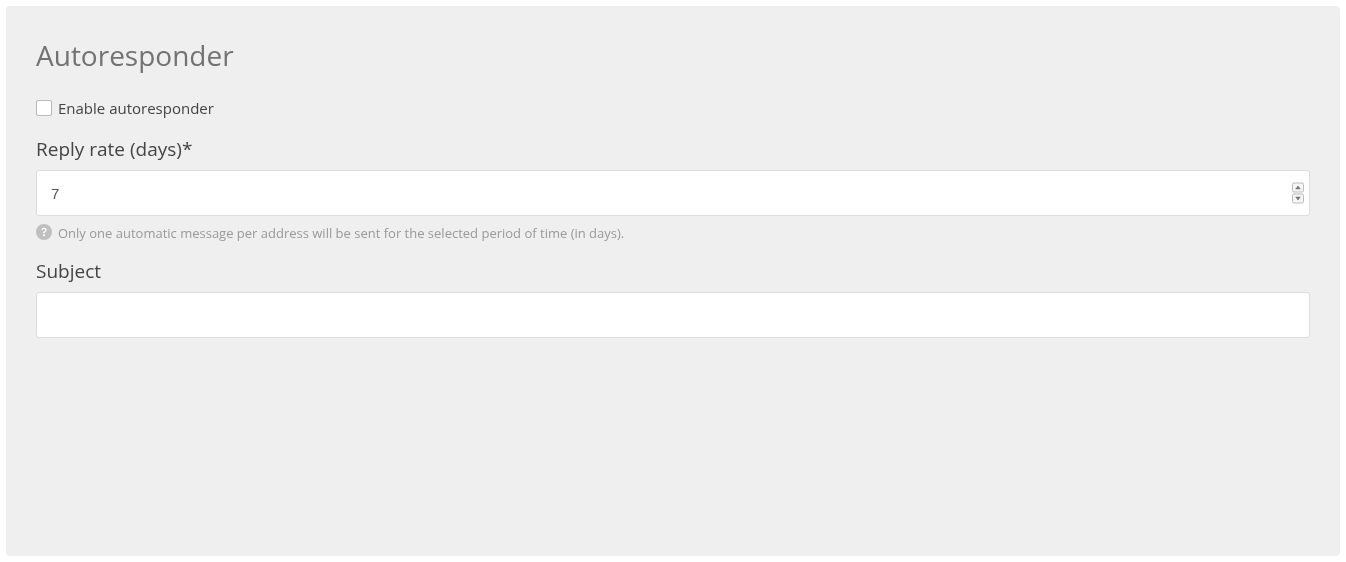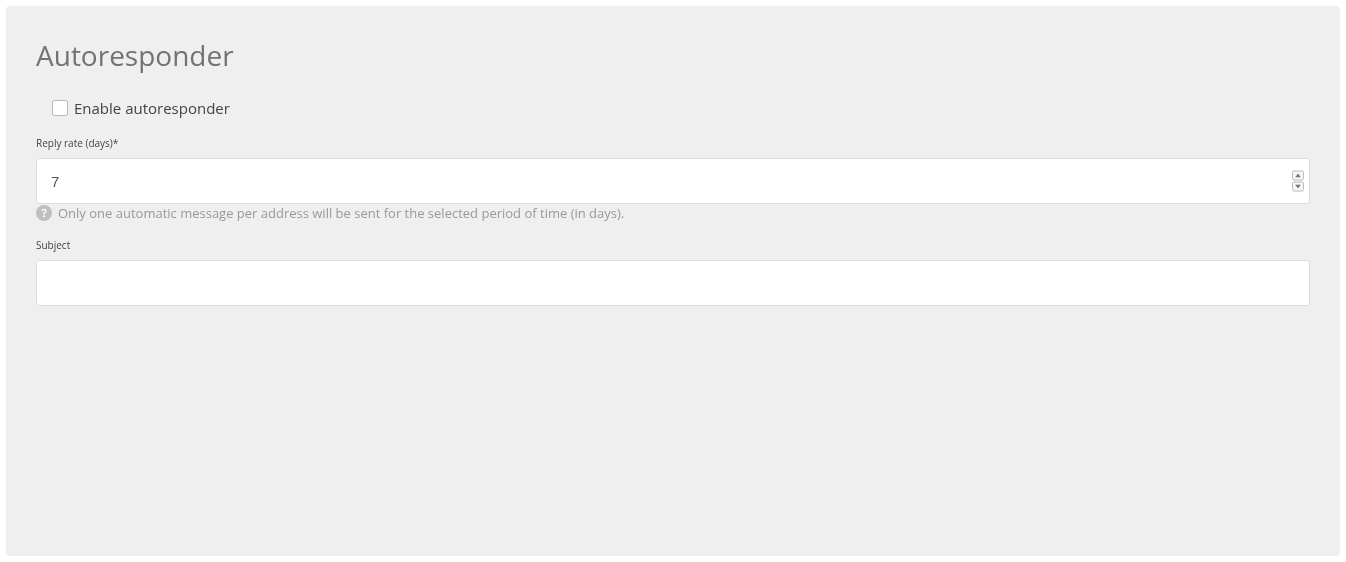--- a/index.html
+++ b/index.html
@@ -23,42 +23,41 @@
     .panel-title {
       font-size: 28px;
       font-weight: 400;
       color: #737373;
       margin-bottom: 24px;
     }
     .checkbox-row {
       display: flex;
       align-items: center;
       margin-bottom: 18px;
-      margin-left: 16px;
     }
     .checkbox {
       width: 16px;
       height: 16px;
       border: 1px solid #bababa;
       background: #fff;
       border-radius: 2px;
       margin-right: 6px;
       display: inline-block;
       cursor: pointer;
     }
     .checkbox-label {
       font-size: 15px;
       color: #444;
     }
     .form-group {
       margin-bottom: 16px;
     }
     .form-label {
       display: block;
-      font-size: 10px;
+      font-size: 19px;
       color: #444;
       margin-bottom: 8px;
     }
     .input-wrapper {
       position: relative;
     }
     .text-input {
       width: 100%;
       height: 46px;
       border: 1px solid #ddd;
@@ -100,21 +99,22 @@
       justify-content: center;
       cursor: pointer;
     }
     .stepper-btn svg {
       width: 6px;
       height: 4px;
       display: block;
     }
     .help-row {
       display: flex;
-      align-items: center;
+      align-items: flex-start;
+      margin-top: 8px;
       gap: 6px;
     }
     .help-icon {
       width: 16px;
       height: 16px;
       flex-shrink: 0;
     }
     .help-text {
       font-size: 13px;
       color: #999;

